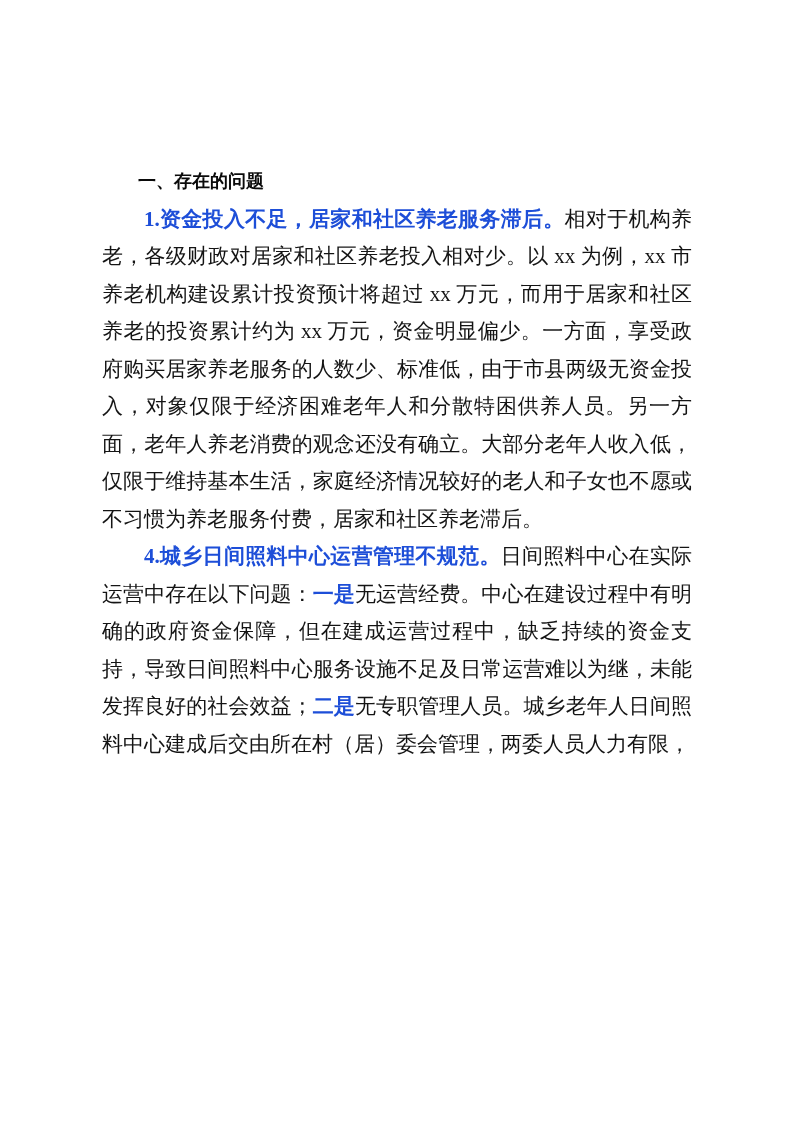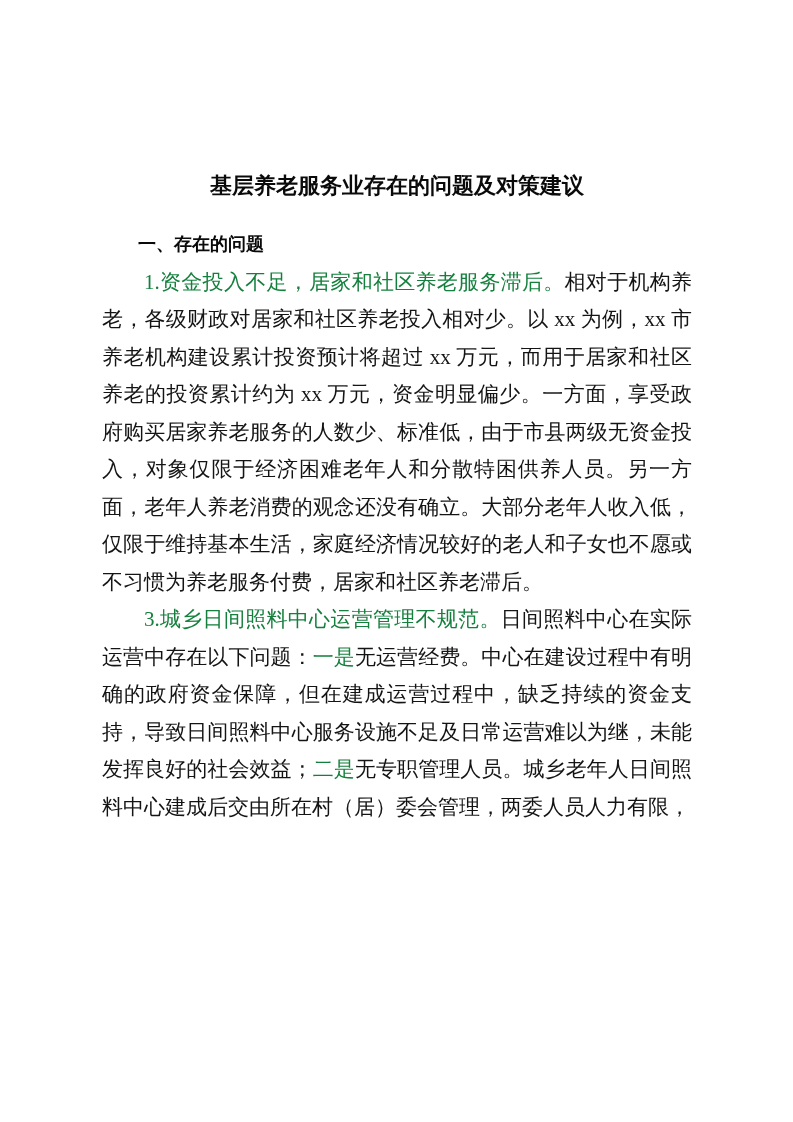--- a/index.html
+++ b/index.html
@@ -37,40 +37,39 @@
   .body-para {
     font-size: 21px;
     line-height: 37.5px;
     text-align: justify;
     text-justify: inter-character;
     text-indent: 2em;
     color: #141414;
     word-break: break-all;
   }
   .body-para .b {
-    font-weight: normal;
-    color: #15803d;
+    font-weight: bold;
+    color: #1d4ed8;
   }
   .section-heading {
     font-size: 18px;
     line-height: 37.5px;
     font-weight: bold;
     text-indent: 2em;
     color: #0a0a0a;
   }
 </style>
 </head>
 <body>
 
 <div class="page">
   <div class="content">
 
-    <h1 class="doc-title">基层养老服务业存在的问题及对策建议</h1>
 
 
     <p class="section-heading">一、存在的问题</p>
 
     <p class="body-para"><span class="b">1.资金投入不足，居家和社区养老服务滞后。</span><span>相对于机构养老，各级财政对居家和社区养老投入相对少。以 xx 为例，xx 市养老机构建设累计投资预计将超过 xx 万元，而用于居家和社区养老的投资累计约为 xx 万元，资金明显偏少。一方面，享受政府购买居家养老服务的人数少、标准低，由于市县两级无资金投入，对象仅限于经济困难老年人和分散特困供养人员。另一方面，老年人养老消费的观念还没有确立。大部分老年人收入低，仅限于维持基本生活，家庭经济情况较好的老人和子女也不愿或不习惯为养老服务付费，居家和社区养老滞后。</span></p>
 
-    <p class="body-para"><span class="b">3.城乡日间照料中心运营管理不规范。</span><span>日间照料中心在实际运营中存在以下问题：</span><span class="b">一是</span><span>无运营经费。中心在建设过程中有明确的政府资金保障，但在建成运营过程中，缺乏持续的资金支持，导致日间照料中心服务设施不足及日常运营难以为继，未能发挥良好的社会效益；</span><span class="b">二是</span><span>无专职管理人员。城乡老年人日间照料中心建成后交由所在村（居）委会管理，两委人员人力有限，</span></p>
+    <p class="body-para"><span class="b">4.城乡日间照料中心运营管理不规范。</span><span>日间照料中心在实际运营中存在以下问题：</span><span class="b">一是</span><span>无运营经费。中心在建设过程中有明确的政府资金保障，但在建成运营过程中，缺乏持续的资金支持，导致日间照料中心服务设施不足及日常运营难以为继，未能发挥良好的社会效益；</span><span class="b">二是</span><span>无专职管理人员。城乡老年人日间照料中心建成后交由所在村（居）委会管理，两委人员人力有限，</span></p>
 
   </div>
 </div>
 
 </body></html>

